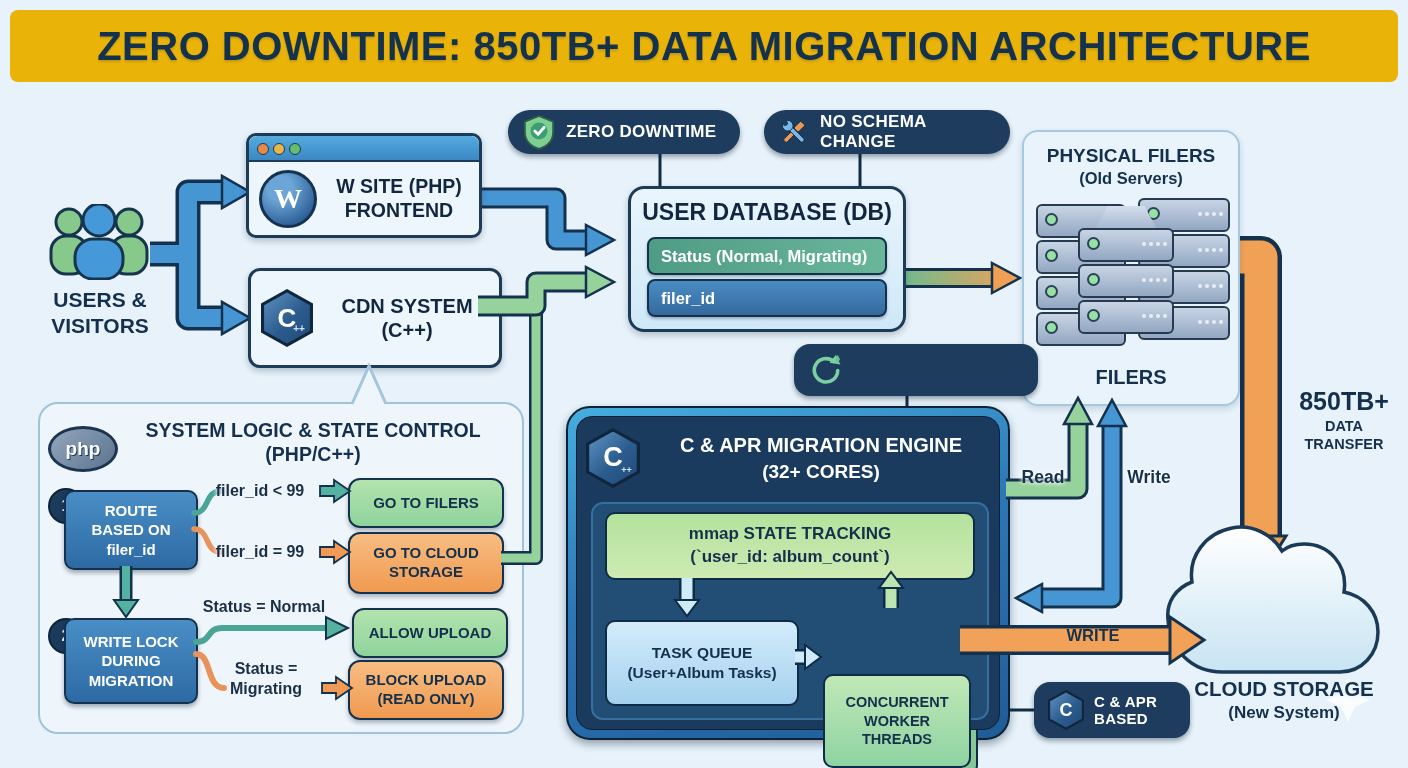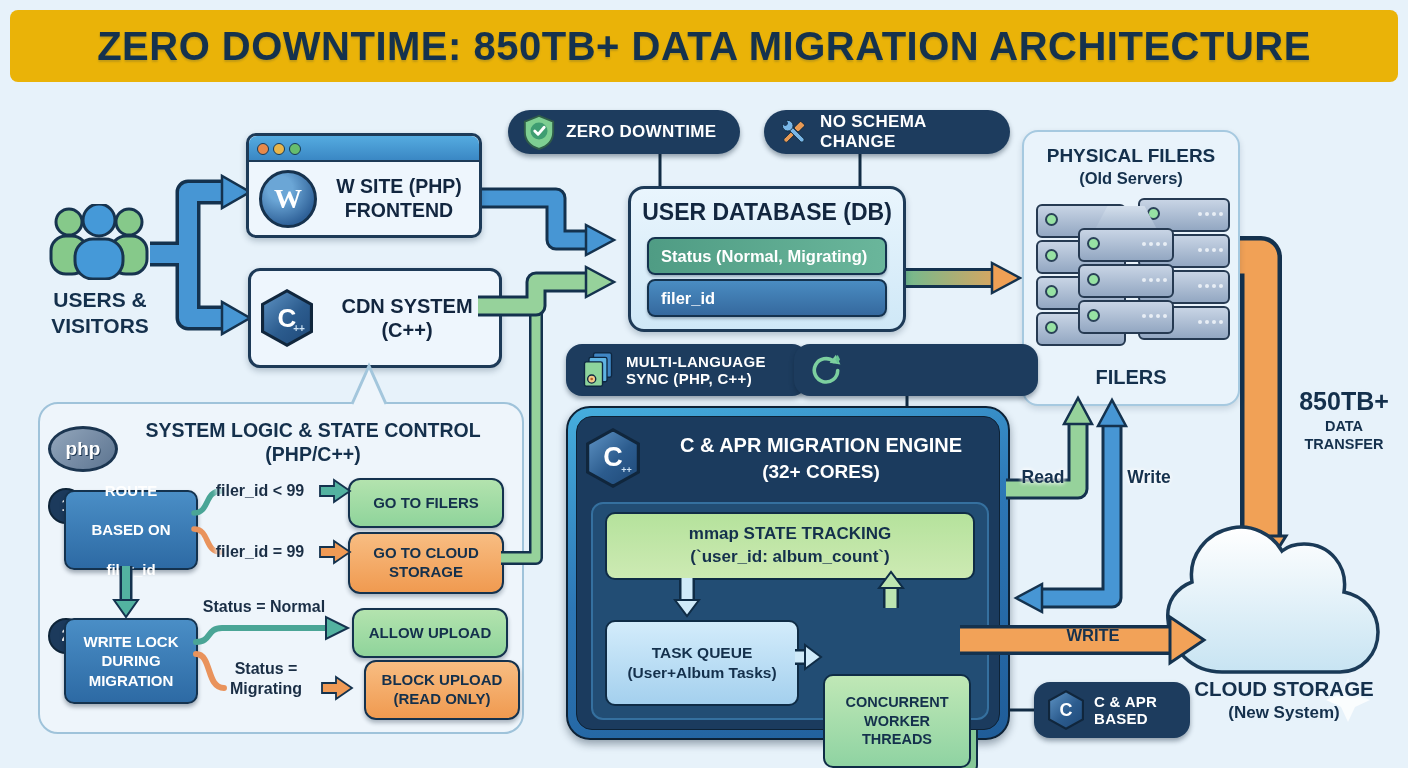--- a/index.html
+++ b/index.html
@@ -273,53 +273,40 @@
           <span class="dots"></span>
         </div>
       <div class="srv" style="left:54px;top:168px;width:92px;">
           <span class="led"></span>
           <span class="dots"></span>
         </div>
     </div>
     <div class="bigtext" style="position:absolute;left:0;right:0;bottom:14px;font-size:20px;">FILERS</div>
   </div>
 
-  <div class="abs ui pill" style="left:566px;top:344px;width:214px;height:52px;border-radius:16px;">
-    <svg width="36" height="40" viewBox="0 0 40 42">
-      <rect x="15" y="2" width="20" height="27" rx="2" fill="#3f86c4" stroke="#0e2741" stroke-width="1.5"></rect>
-      <rect x="10" y="7" width="20" height="27" rx="2" fill="#5fb3e2" stroke="#0e2741" stroke-width="1.5"></rect>
-      <rect x="5" y="12" width="20" height="27" rx="2" fill="#8ed49c" stroke="#0e2741" stroke-width="1.5"></rect>
-      <circle cx="13" cy="31" r="4.5" fill="#f3c98a" stroke="#0e2741" stroke-width="1.5"></circle>
-      <circle cx="13" cy="31" r="1.5" fill="#b05f2a"></circle>
-    </svg>
-    <span class="txt" style="font-size:15px;">
-      <span style="display:block">MULTI-LANGUAGE</span>
-      <span style="display:block">SYNC (PHP, C++)</span>
-    </span>
-  </div>
 
   <div class="abs ui pill" style="left:794px;top:344px;width:216px;height:52px;border-radius:16px;">
     <svg width="36" height="36" viewBox="0 0 40 40">
       <path d="M28.5,10.5 A13,13 0 1 0 33,20.5" stroke="#7ccf9f" stroke-width="4" fill="none" stroke-linecap="round"></path>
       <polygon points="31,3 36,14 24,12" fill="#7ccf9f"></polygon>
       <polygon points="33,3 35.5,8 33,13 30.5,8" fill="#66c492"></polygon>
     </svg>
   </div>
 
   <div class="abs ui logic" style="left:38px;top:402px;width:482px;height:328px;">
     <div class="php abs" style="left:8px;top:22px;width:64px;height:40px;font-size:19px;">
       <span>php</span>
     </div>
     <div class="bigtext" style="position:absolute;left:72px;right:8px;top:14px;font-size:19.5px;text-shadow:none;">
       <span style="display:block">SYSTEM LOGIC &amp; STATE CONTROL</span>
       <span style="display:block">(PHP/C++)</span>
     </div>
 
     <div class="stepnum abs" style="left:8px;top:84px;">1</div>
-    <div class="bluebox abs" style="left:24px;top:86px;width:130px;height:76px;gap:20px;">
+    <div class="bluebox abs" style="left:24px;top:86px;width:130px;height:76px;">
       <span>ROUTE</span>
       <span>BASED ON</span>
       <span>filer_id</span>
     </div>
     <div class="actionbox greenbox abs" style="left:308px;top:74px;width:152px;height:46px;">
       <span>GO TO FILERS</span>
     </div>
     <div class="actionbox orangebox abs" style="left:308px;top:128px;width:152px;height:58px;">
       <span>GO TO CLOUD</span>
       <span>STORAGE</span>
@@ -327,21 +314,21 @@
 
     <div class="stepnum abs" style="left:8px;top:214px;">2</div>
     <div class="bluebox abs" style="left:24px;top:214px;width:130px;height:82px;">
       <span>WRITE LOCK</span>
       <span>DURING</span>
       <span>MIGRATION</span>
     </div>
     <div class="actionbox greenbox abs" style="left:312px;top:204px;width:152px;height:46px;">
       <span>ALLOW UPLOAD</span>
     </div>
-    <div class="actionbox orangebox abs" style="left:324px;top:256px;width:152px;height:56px;">
+    <div class="actionbox orangebox abs" style="left:308px;top:256px;width:152px;height:56px;">
       <span>BLOCK UPLOAD</span>
       <span>(READ ONLY)</span>
     </div>
   </div>
 
   <div class="abs toplbl cond" style="left:200px;top:481px;width:120px;">filer_id &lt; 99</div>
   <div class="abs toplbl cond" style="left:200px;top:542px;width:120px;">filer_id = 99</div>
   <div class="abs toplbl cond" style="left:192px;top:597px;width:144px;">Status = Normal</div>
   <div class="abs toplbl cond" style="left:206px;top:659px;width:120px;">
     <span style="display:block">Status =</span>

